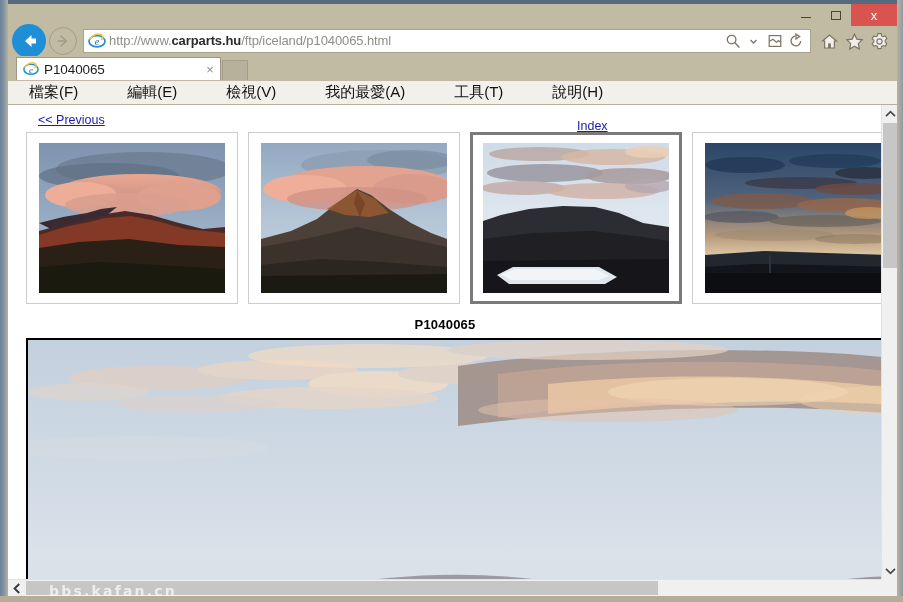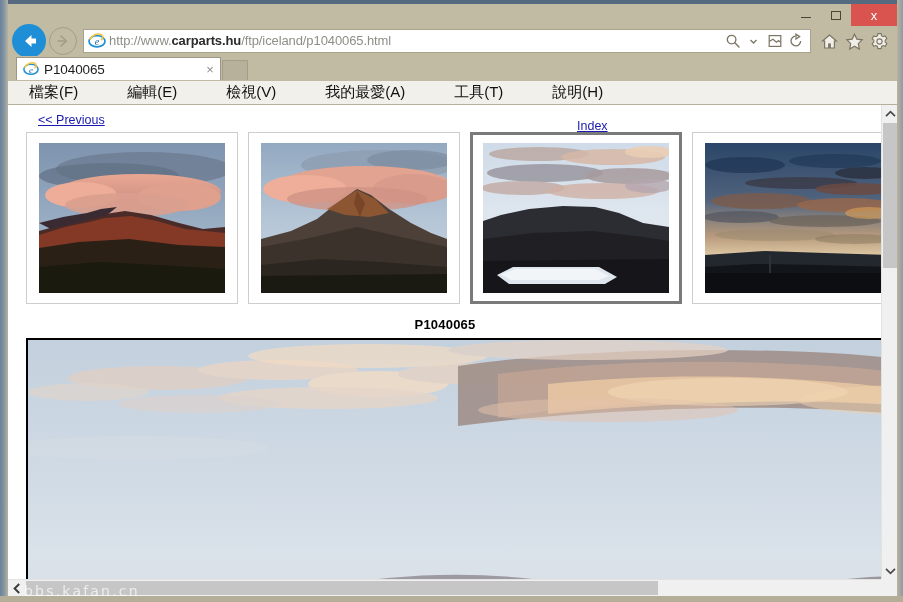--- a/index.html
+++ b/index.html
@@ -234,27 +234,28 @@
     width: 1020px; height: 420px;
     border: 2px solid #000000;
     box-sizing: border-box;
     overflow: hidden;
   }
   #mainimg {
     position: absolute; left: 0; top: 0; width: 1016px; height: 416px;
     overflow: hidden;
   }
   #watermark2 {
-    position: absolute; left: 24px; bottom: 3px;
+    position: absolute; left: 49px; bottom: 3px;
     font-size: 14px; color: rgba(255,255,255,0.68);
     letter-spacing: 2.2px;
     font-family: "DejaVu Sans", sans-serif;
     pointer-events: none;
     white-space: nowrap;
     z-index: 40;
+    font-weight: bold;
   }
 
   
   #vscroll {
     position: absolute; right: 6px; top: 105px;
     width: 16px; height: 474px;
     background: #f0f0f0;
     border-left: 1px solid #e2e2e2;
     box-sizing: border-box;
   }

